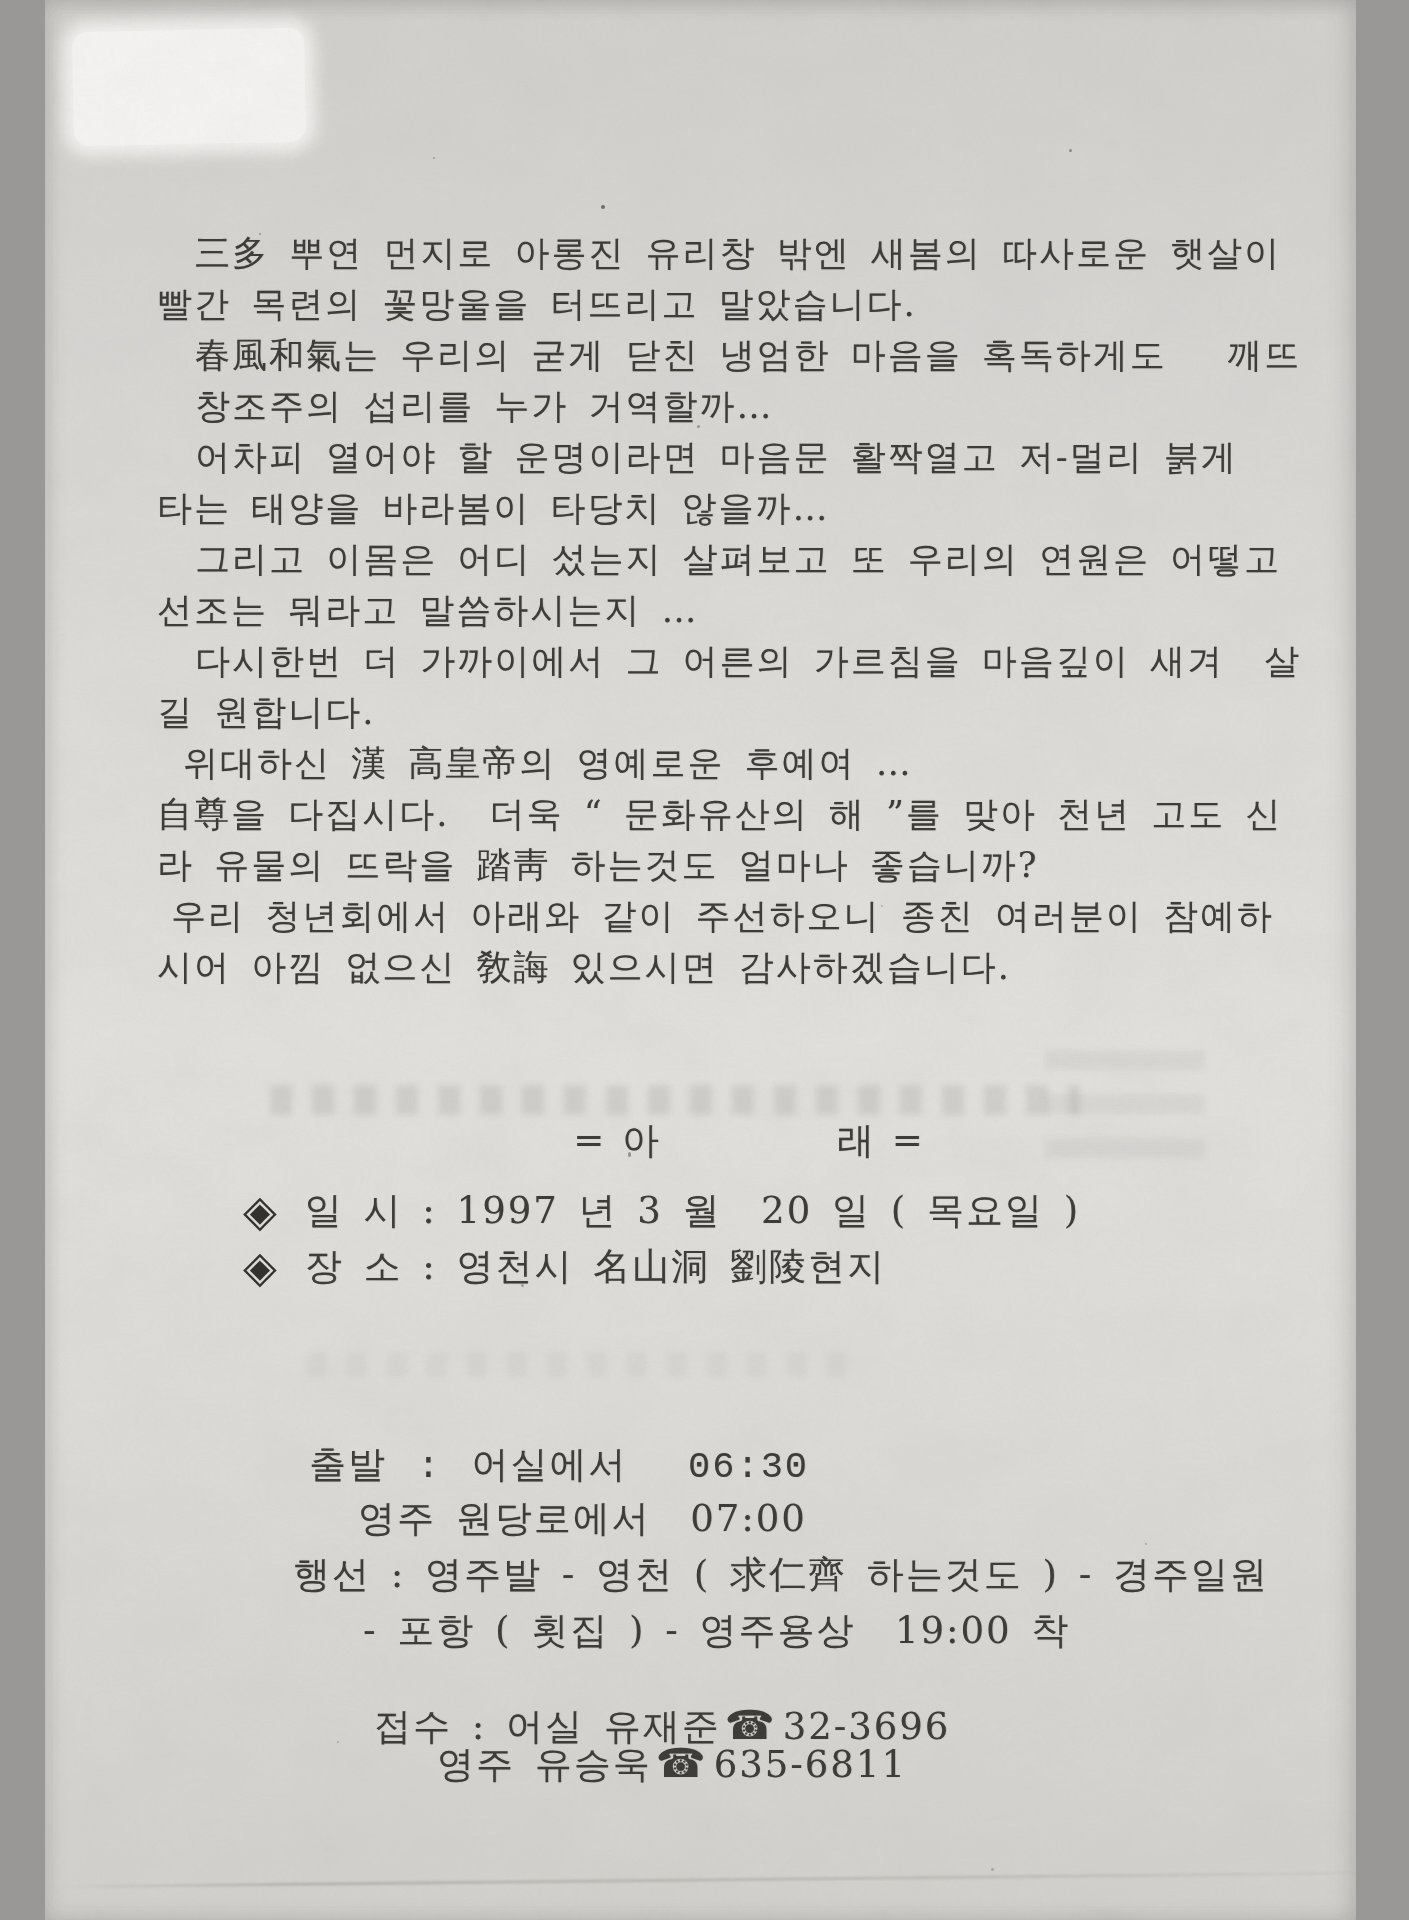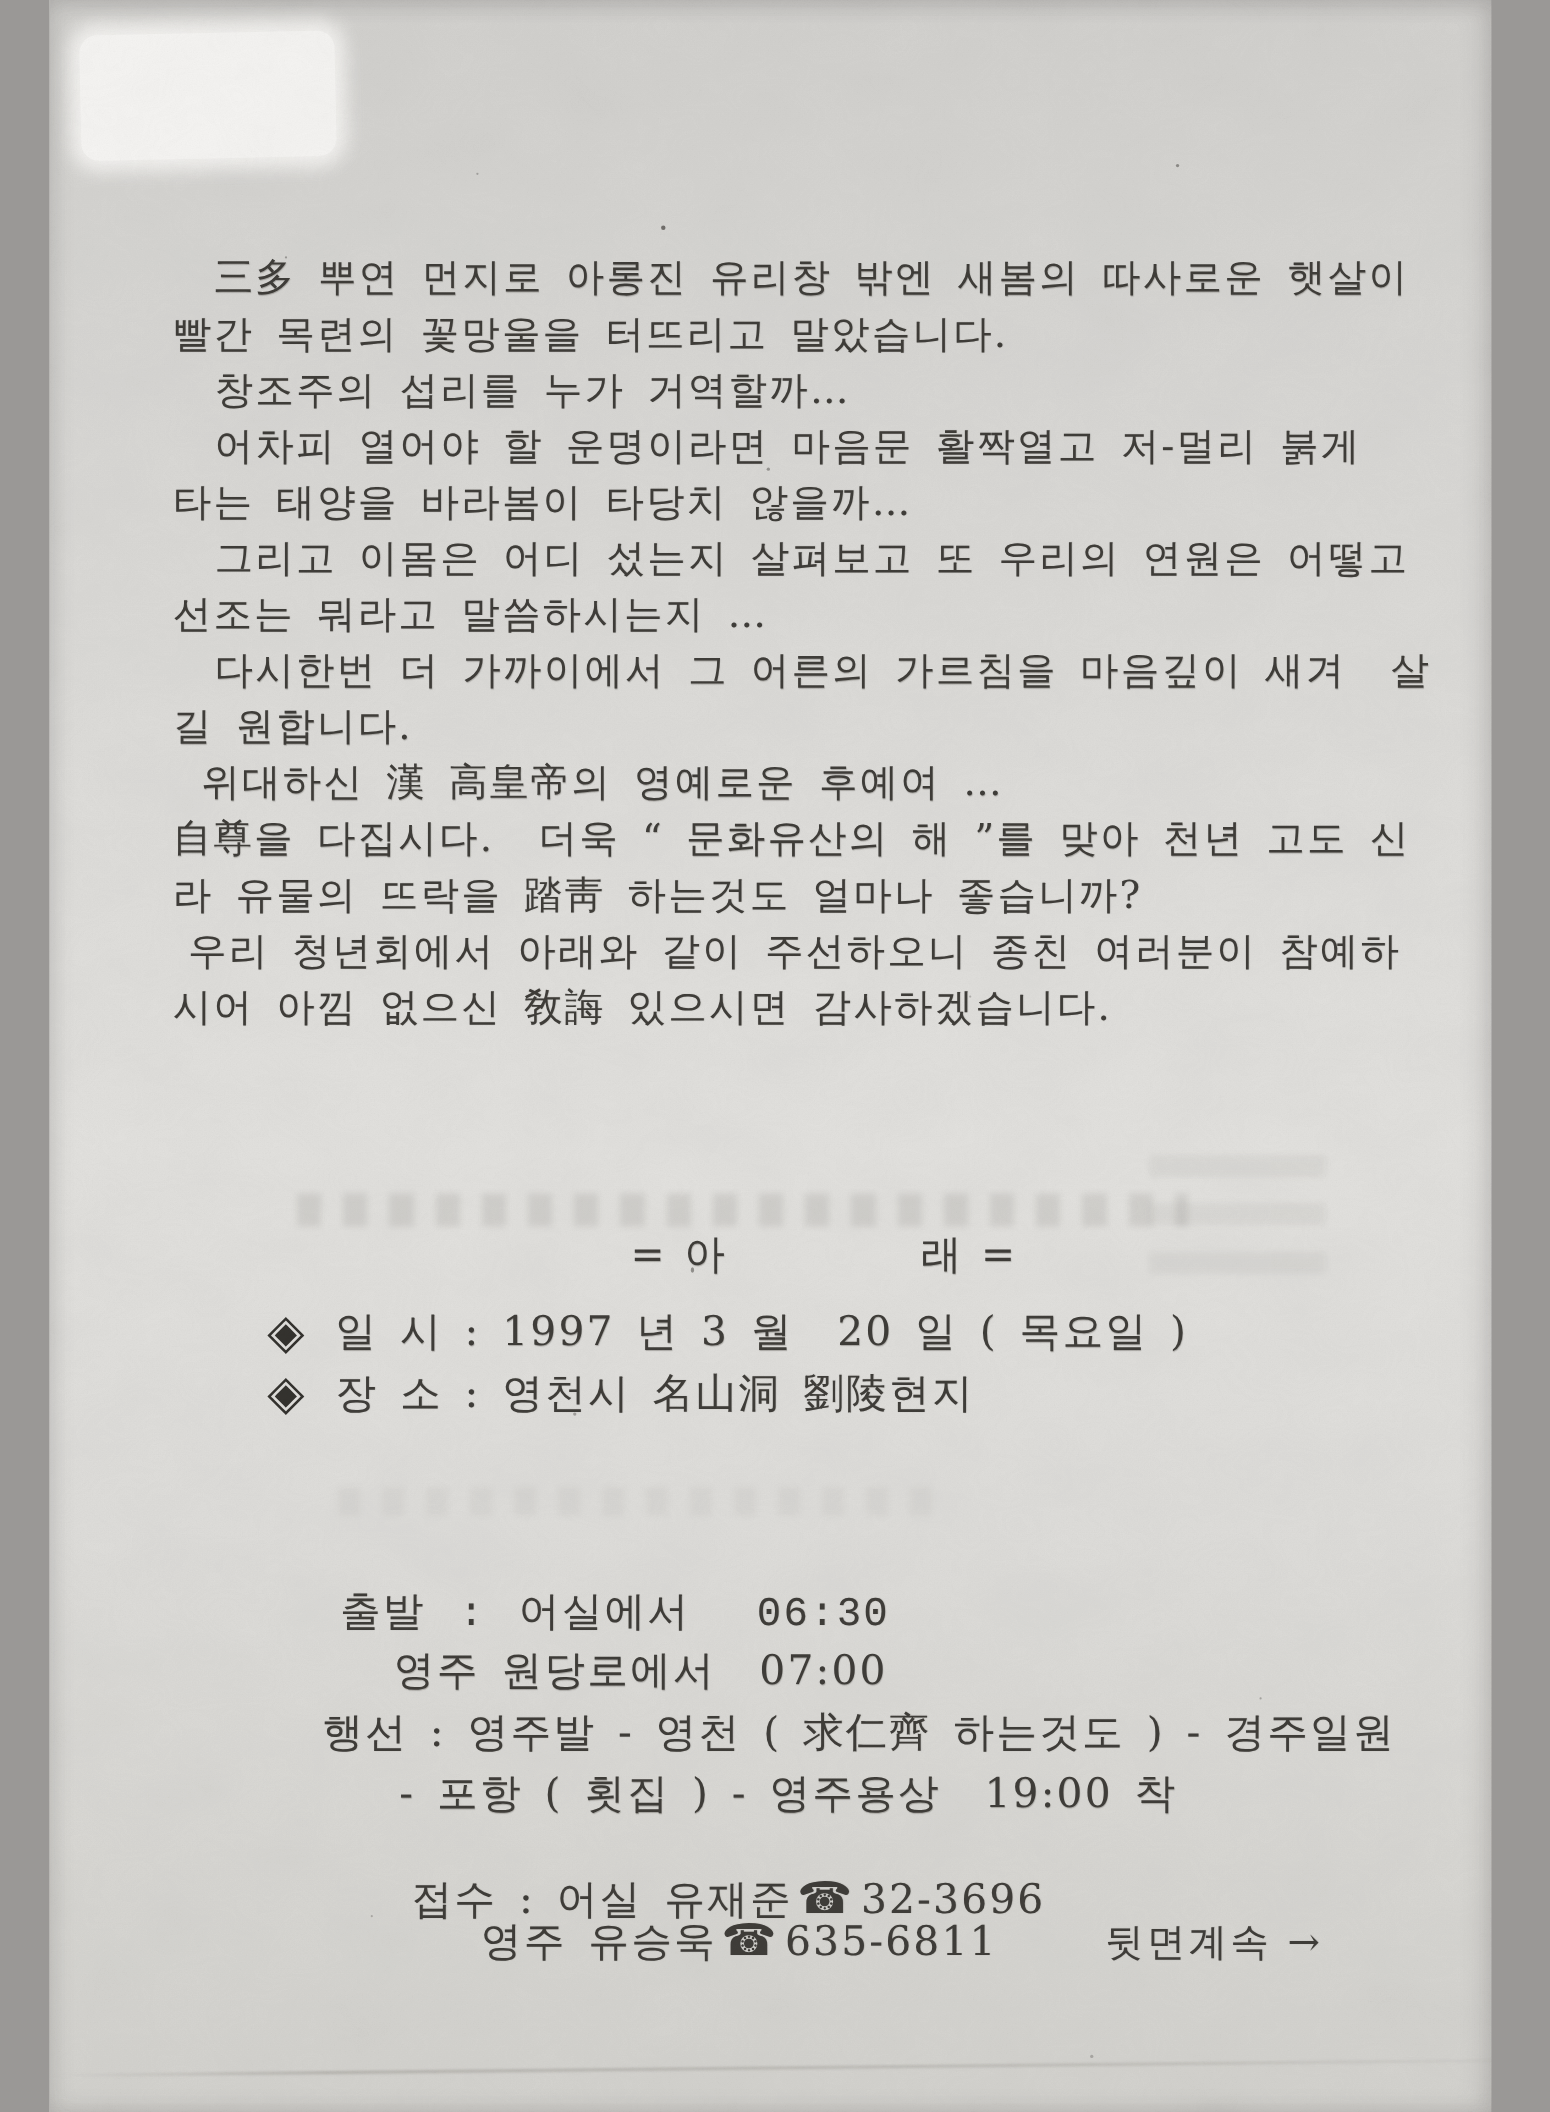--- a/index.html
+++ b/index.html
@@ -64,20 +64,21 @@
 
   <div class="sticker"></div>
 
   <div class="ghost" id="ghost-1"></div>
   <div class="ghost" id="ghost-2"></div>
   <div class="ghost" id="ghost-3"></div>
 
   <main class="letter">
     <div class="line indent">三多 뿌연 먼지로 아롱진 유리창 밖엔 새봄의 따사로운 햇살이</div>
     <div class="line">빨간 목련의 꽃망울을 터뜨리고 말았습니다.</div>
+    <div class="line indent">春風和氣는 우리의 굳게 닫친 냉엄한 마음을 혹독하게도   깨뜨</div>
     <div class="line indent">창조주의 섭리를 누가 거역할까…</div>
     <div class="line indent">어차피 열어야 할 운명이라면 마음문 활짝열고 저-멀리 붉게</div>
     <div class="line">타는 태양을 바라봄이 타당치 않을까…</div>
     <div class="line indent">그리고 이몸은 어디 섰는지 살펴보고 또 우리의 연원은 어떻고</div>
     <div class="line">선조는 뭐라고 말씀하시는지 …</div>
     <div class="line indent">다시한번 더 가까이에서 그 어른의 가르침을 마음깊이 새겨  살</div>
     <div class="line">길 원합니다.</div>
     <div class="line indent-md">위대하신 漢 高皇帝의 영예로운 후예여 …</div>
     <div class="line">自尊을 다집시다.  더욱 “ 문화유산의 해 ”를 맞아 천년 고도 신</div>
     <div class="line">라 유물의 뜨락을 踏靑 하는것도 얼마나 좋습니까?</div>
@@ -104,23 +105,20 @@
   <div class="sched" id="sched-3">행선 : 영주발 - 영천 ( 求仁齊 하는것도 ) - 경주일원</div>
   <div class="sched" id="sched-4">- 포항 ( 횟집 ) - 영주용상  19:00 착</div>
 
   <div class="sched" id="contact-1">
     <span>접수 : </span><span>어실 유재준</span><span class="phone">☎</span><span>32-3696</span>
   </div>
   <div class="sched" id="contact-2">
     <span>영주 유승욱</span><span class="phone">☎</span><span>635-6811</span>
   </div>
 
-  <div class="backnote">
-    <span>뒷면계속</span><span class="arrow">→</span>
-  </div>
 
   <i class="speck" style="left:556px;top:205px;width:4px;height:4px;opacity:.7;"></i>
   <i class="speck" style="left:1024px;top:149px;width:3px;height:3px;opacity:.5;"></i>
   <i class="speck" style="left:652px;top:425px;width:3px;height:3px;opacity:.45;"></i>
   <i class="speck" style="left:214px;top:233px;width:2px;height:2px;opacity:.4;"></i>
   <i class="speck" style="left:583px;top:1152px;width:3px;height:5px;opacity:.5;"></i>
   <i class="speck" style="left:1337px;top:513px;width:3px;height:3px;opacity:.3;"></i>
   <i class="speck" style="left:476px;top:1284px;width:3px;height:3px;opacity:.4;"></i>
   <i class="speck" style="left:1100px;top:1543px;width:2px;height:2px;opacity:.35;"></i>
   <i class="speck" style="left:836px;top:905px;width:2px;height:2px;opacity:.3;"></i>

